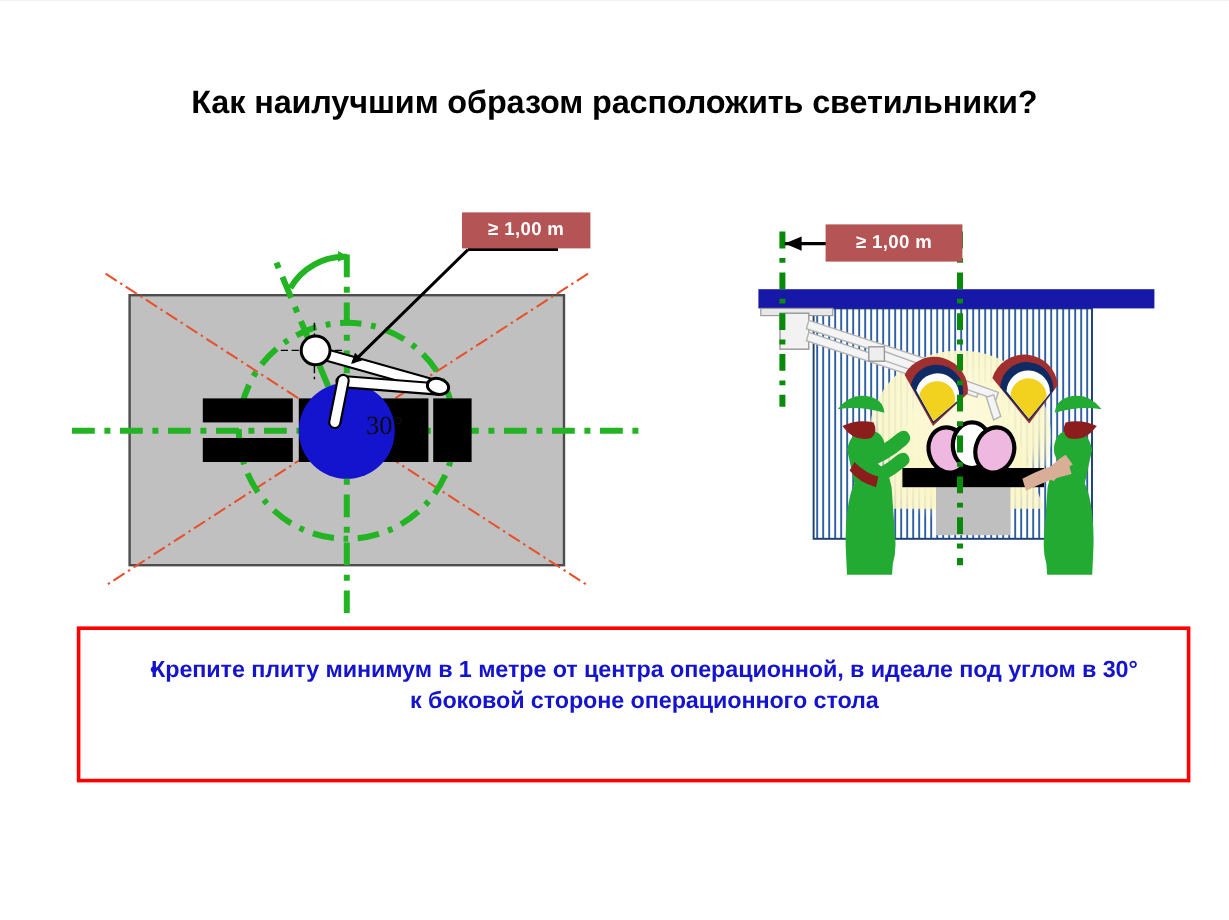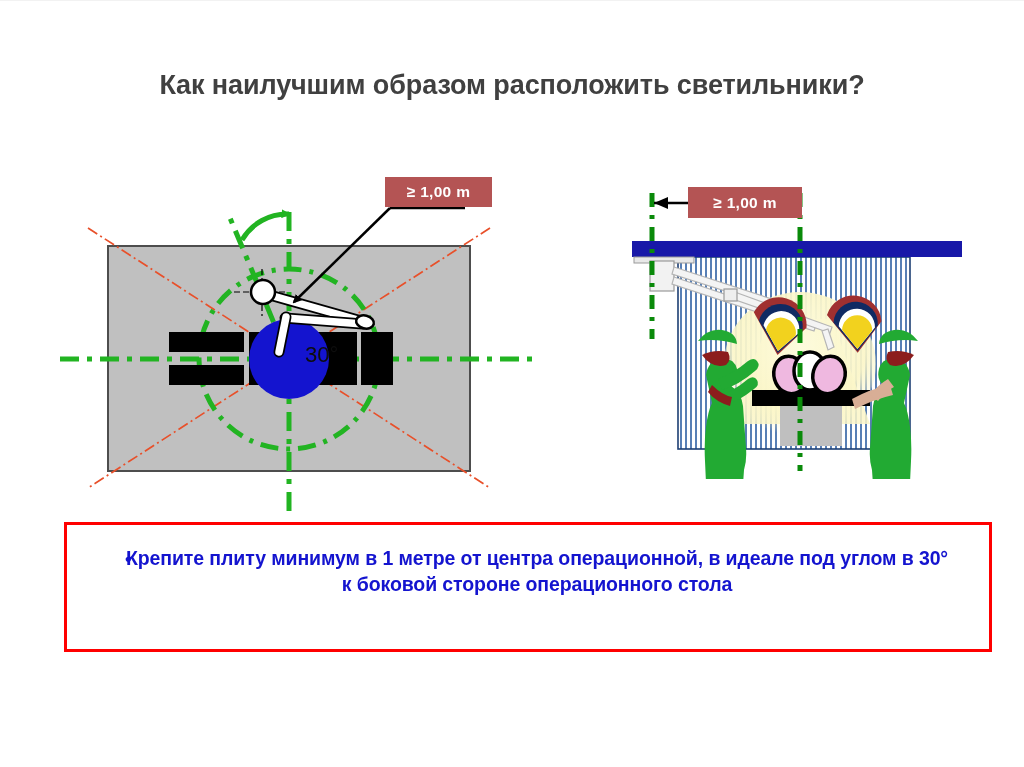--- a/index.html
+++ b/index.html
@@ -27,21 +27,21 @@
   
   #slide-title {
     position: absolute;
     left: 140px;
     top: 66px;
     width: 744px;
     text-align: center;
     font-size: 27px;
     font-weight: 700;
     line-height: 1.35;
-    color: #404040;
+    color: #000000;
     letter-spacing: -0.1px;
   }
 
   
   .measure-badge {
     position: absolute;
     background: #b45454;
     color: #ffffff;
     font-size: 15.5px;
     font-weight: 700;
@@ -70,21 +70,21 @@
     height: 30px;
   }
 
   #angle-label {
     position: absolute;
     left: 245px;
     top: 176px;
     font-size: 22px;
     font-weight: 400;
     color: #0d0d0d;
-    font-family: Liberation Sans, sans-serif;
+    font-family: Liberation Serif, serif;
     text-align: center;
   }
 
   
   #section-diagram {
     position: absolute;
     left: 620px;
     top: 178px;
     width: 400px;
     height: 300px;

